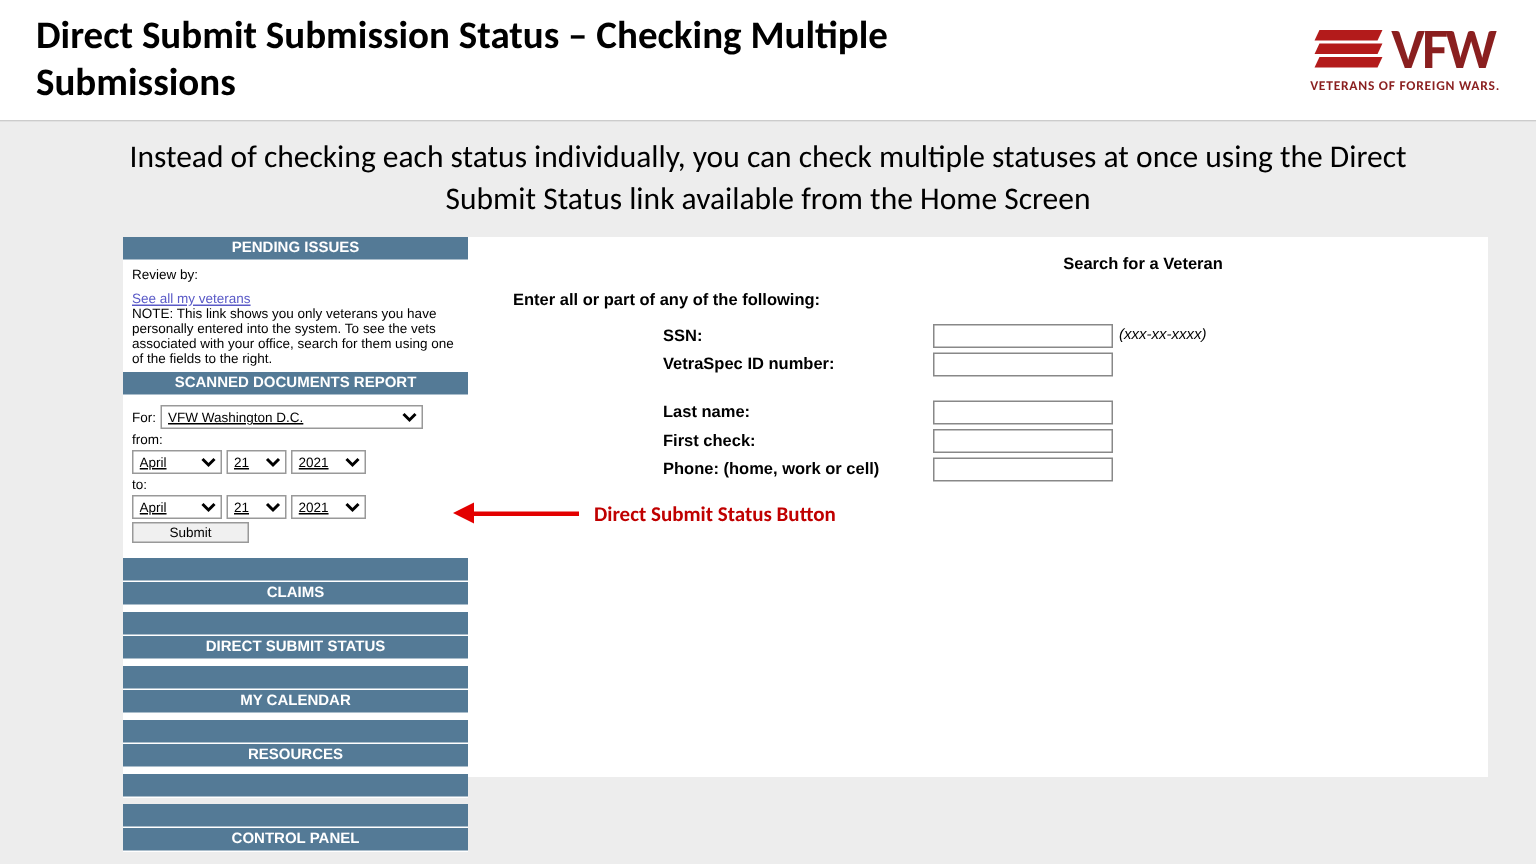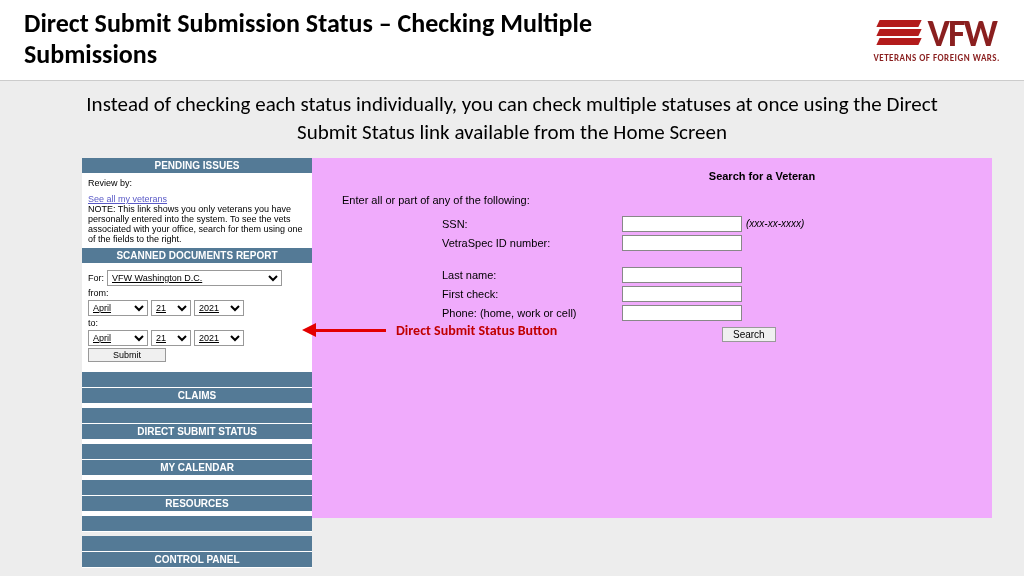--- a/index.html
+++ b/index.html
@@ -6,41 +6,41 @@
 body { font-family: Calibri, Arial, sans-serif; background: #ededed; width: 1024px; height: 576px; overflow: hidden; }
 .header { background: #fff; padding: 8px 24px 10px; display: flex; justify-content: space-between; align-items: center; border-bottom: 1px solid #ccc; }
 .title { font-size: 26px; font-weight: bold; color: #000; line-height: 1.2; max-width: 640px; }
 .vfw-logo { display: flex; flex-direction: column; align-items: center; }
 .vfw-logo-top { display: flex; align-items: center; gap: 8px; }
 .vfw-stripes { display: flex; flex-direction: column; gap: 2px; }
 .vfw-stripe { width: 42px; height: 7px; background: #b31b1b; transform: skewX(-25deg); }
 .vfw-letters { font-size: 38px; font-weight: 900; color: #8a1f1f; letter-spacing: -2px; line-height: 0.9; }
 .vfw-sub { font-size: 9px; font-weight: bold; color: #8a1f1f; margin-top: 2px; letter-spacing: 0.5px; }
 .subtitle { font-size: 21px; color: #000; text-align: center; padding: 10px 60px 12px; line-height: 1.3; }
-.app { display: flex; background: #f0abfc; margin: 0 32px 0 82px; height: 360px; font-family: Arial, sans-serif; font-size: 10px; }
+.app { display: flex; background: #ffffff; margin: 0 32px 0 82px; height: 360px; font-family: Arial, sans-serif; font-size: 10px; }
 .sidebar { width: 230px; background: #fff; }
 .section-hdr { background: #547a96; color: #fff; text-align: center; font-size: 10px; font-weight: bold; padding: 2px 0; border-bottom: 1px solid #fff; }
 .section-body { padding: 4px 6px; font-size: 9px; color: #000; }
 .link { color: #5a5ac7; text-decoration: underline; }
 .note { font-size: 9px; color: #000; }
 .report-row { display: flex; align-items: center; gap: 3px; margin: 2px 0; font-size: 9px; }
 .report-row select { font-size: 9px; border: 1px solid #999; background: #fff; height: 16px; text-decoration: underline; }
 .report-row input[type=submit] { font-size: 9px; padding: 1px 24px; border: 1px solid #999; background: #f0f0f0; }
 .wide-select { width: 175px; }
 .blank-bar { background: #547a96; height: 16px; border-bottom: 1px solid #fff; margin-top: 4px; }
 .main { flex: 1; padding: 12px 10px 0 30px; position: relative; }
 .search-title { text-align: center; font-weight: bold; font-size: 11px; margin-bottom: 12px; margin-left: 200px; }
-.search-prompt { font-weight: normal; font-size: 11px; margin-bottom: 10px; }
+.search-prompt { font-weight: bold; font-size: 11px; margin-bottom: 10px; }
 .form-row { display: flex; margin: 3px 0; align-items: center; }
-.form-row label { width: 280px; font-weight: normal; font-size: 11px; padding-left: 100px; }
+.form-row label { width: 280px; font-weight: bold; font-size: 11px; padding-left: 100px; }
 .form-row input[type=text] { width: 120px; height: 16px; border: 1px solid #888; font-size: 10px; }
 .hint { font-size: 10px; margin-left: 4px; font-style: italic; }
 .search-btn-row { margin-left: 380px; margin-top: 6px; }
 .search-btn-row button { font-size: 10px; padding: 1px 10px; border: 1px solid #999; background: #f0f0f0; }
-.arrow-container { position: absolute; left: -10px; top: 164px; display: flex; align-items: center; }
+.arrow-container { position: absolute; left: -10px; top: 176px; display: flex; align-items: center; }
 .arrow-line { width: 70px; height: 3px; background: #e30000; }
 .arrow-head { width: 0; height: 0; border-right: 14px solid #e30000; border-top: 7px solid transparent; border-bottom: 7px solid transparent; }
 .callout { color: #c00000; font-weight: bold; font-size: 14px; margin-left: 10px; white-space: nowrap; font-family: Calibri, Arial, sans-serif; }
 </style>
 </head>
 <body>
 
 <div class="header">
   <div class="title">Direct Submit Submission Status – Checking Multiple Submissions</div>
   <div class="vfw-logo">
@@ -125,23 +125,20 @@
       <input type="text" style="">
     </div>
     <div class="form-row">
       <label>First check:</label>
       <input type="text" style="">
     </div>
     <div class="form-row">
       <label>Phone: (home, work or cell)</label>
       <input type="text" style="">
     </div>
-    <div class="search-btn-row">
-      <button>Search</button>
-    </div>
 
     <div class="arrow-container">
       <div class="arrow-head"></div>
       <div class="arrow-line"></div>
       <div class="callout">Direct Submit Status Button</div>
     </div>
   </div>
 </div>
 
 </body></html>

